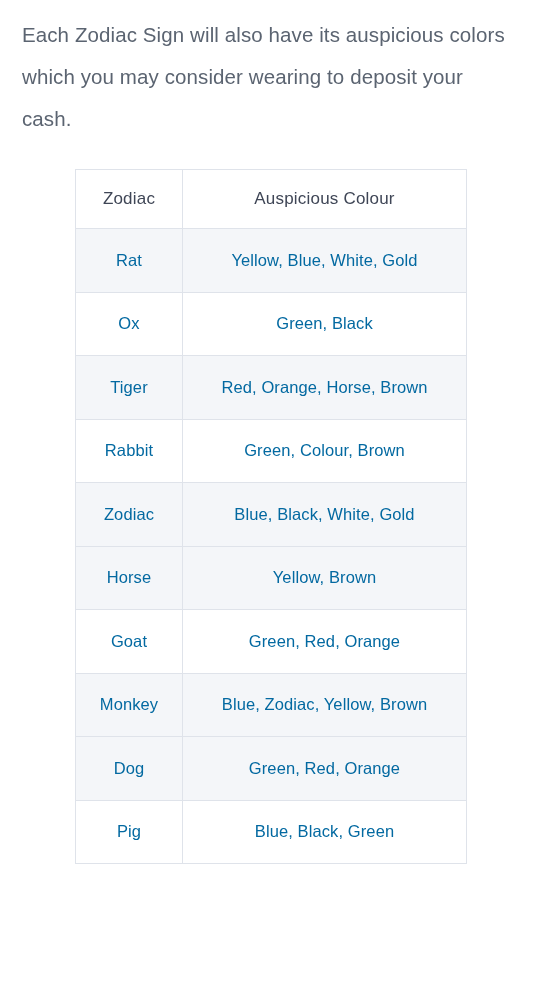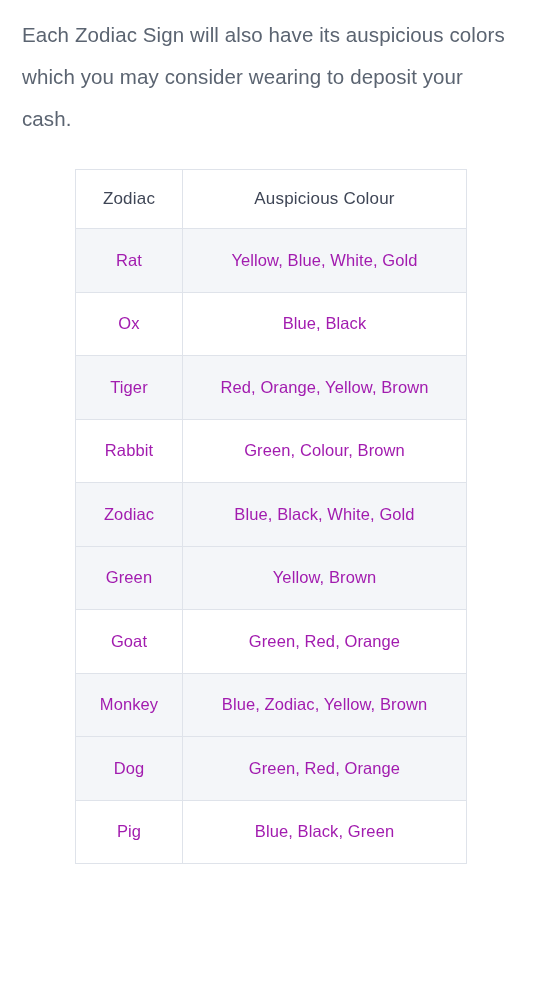--- a/index.html
+++ b/index.html
@@ -60,21 +60,21 @@
     color: #3f4656;
     font-size: 17px;
     font-weight: 400;
     letter-spacing: 0.2px;
   }
 
   table.zodiac-table tbody td {
     height: 62.5px;
     font-size: 16.5px;
     font-weight: 400;
-    color: #a21caf;
+    color: #0369a1;
     letter-spacing: 0.1px;
   }
 
   table.zodiac-table tbody tr.row-shaded td {
     background: #f4f6f9;
   }
 
   table.zodiac-table tbody tr.row-plain td {
     background: #ffffff;
     margin-top: 36px;
@@ -99,36 +99,36 @@
           <th>Auspicious Colour</th>
         </tr>
       </thead>
       <tbody id="table-body">
           <tr class="row-shaded">
             <td>Rat</td>
             <td>Yellow, Blue, White, Gold</td>
           </tr>
           <tr class="row-plain">
             <td>Ox</td>
-            <td>Blue, Black</td>
+            <td>Green, Black</td>
           </tr>
           <tr class="row-shaded">
             <td>Tiger</td>
-            <td>Red, Orange, Yellow, Brown</td>
+            <td>Red, Orange, Horse, Brown</td>
           </tr>
           <tr class="row-plain">
             <td>Rabbit</td>
             <td>Green, Colour, Brown</td>
           </tr>
           <tr class="row-shaded">
             <td>Zodiac</td>
             <td>Blue, Black, White, Gold</td>
           </tr>
           <tr class="row-shaded">
-            <td>Green</td>
+            <td>Horse</td>
             <td>Yellow, Brown</td>
           </tr>
           <tr class="row-plain">
             <td>Goat</td>
             <td>Green, Red, Orange</td>
           </tr>
           <tr class="row-shaded">
             <td>Monkey</td>
             <td>Blue, Zodiac, Yellow, Brown</td>
           </tr>

